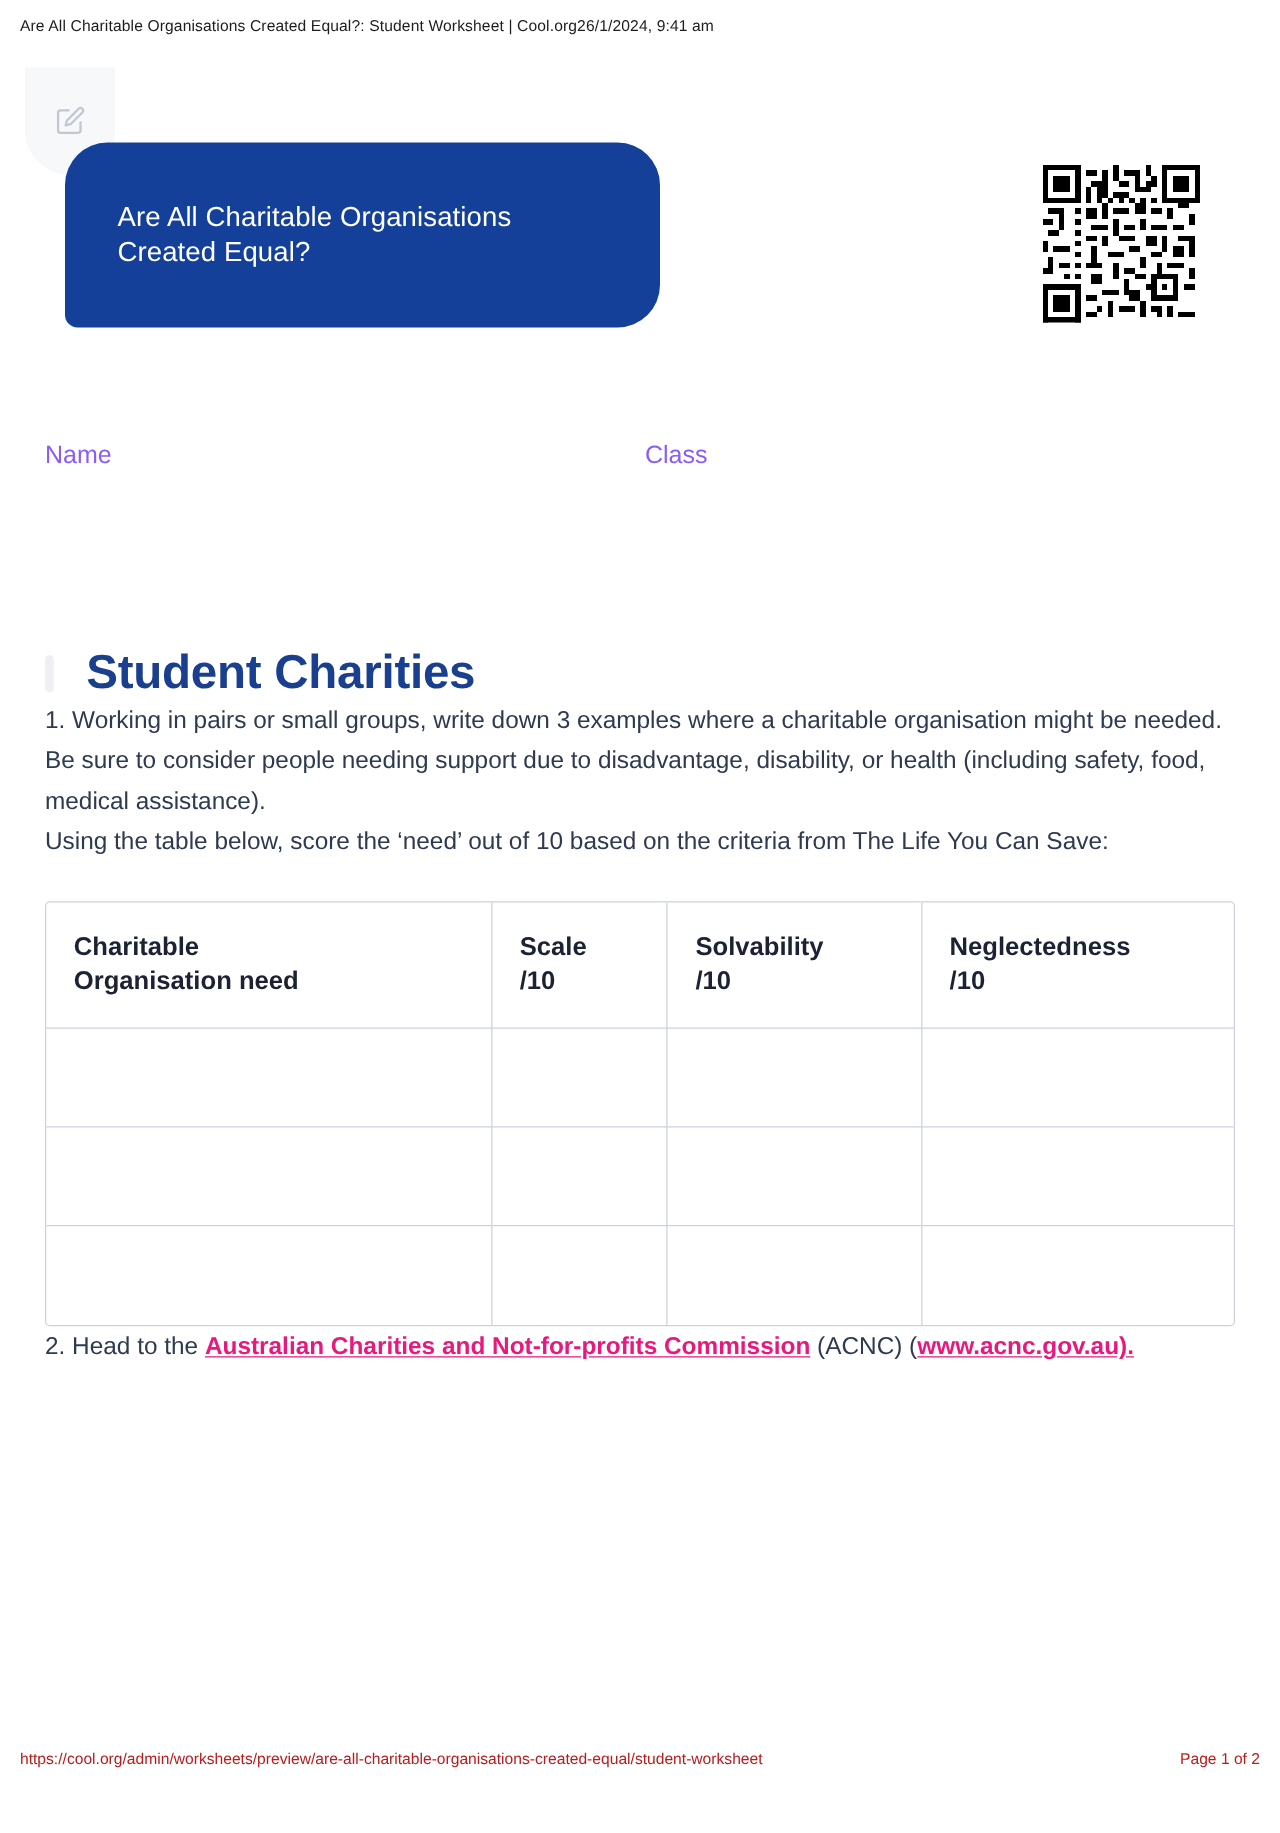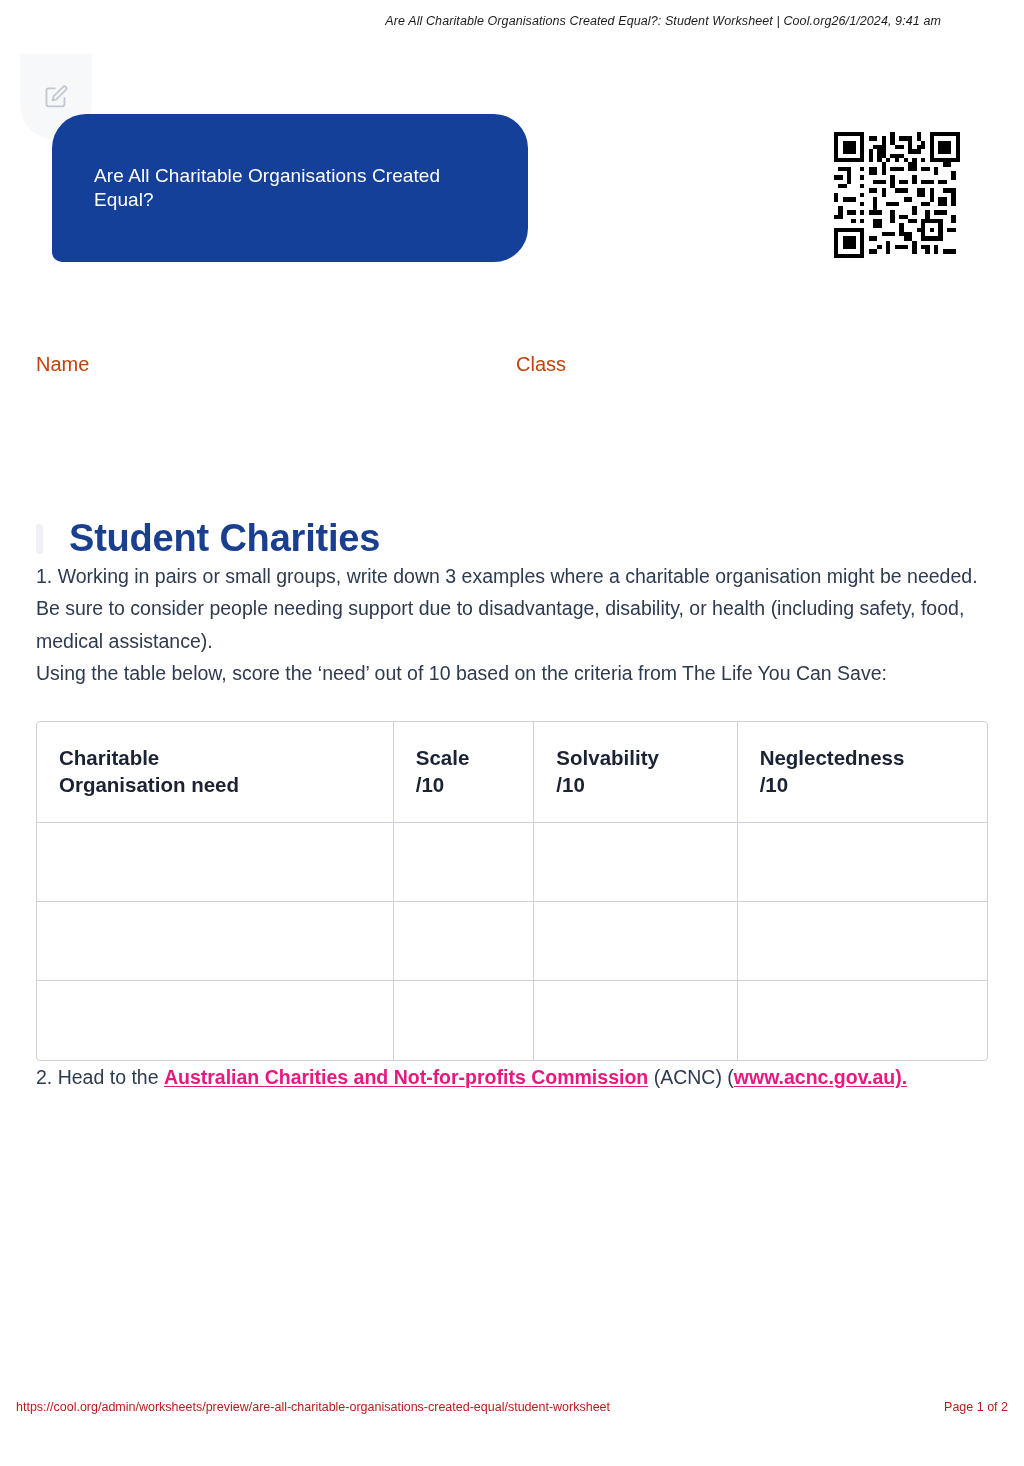--- a/index.html
+++ b/index.html
@@ -18,26 +18,25 @@
   }
 
   
   .print-header {
     position: absolute;
     top: 14px;
     left: 0;
     width: 957px;
     padding: 0 16px;
     display: flex;
-    justify-content: flex-end;
+    justify-content: flex-start;
     align-items: baseline;
     font-size: 12.5px;
     color: #1d1d1d;
     letter-spacing: 0.1px;
-    font-style: italic;
   }
   .print-header .ph-right { white-space: pre; }
 
   
   .page {
     position: absolute;
     top: 46px;
     left: 0;
     width: 1024px;
     padding: 0 36px;
@@ -70,42 +69,42 @@
     width: 476px;
     min-height: 148px;
     background: #14409a;
     border-radius: 34px 34px 34px 10px;
     padding: 26px 40px 26px 42px;
     display: flex;
     align-items: center;
   }
   .title-badge .t-text {
     color: #ffffff;
-    font-size: 19px;
+    font-size: 22px;
     line-height: 1.27;
     font-weight: 400;
     letter-spacing: 0.1px;
   }
 
   .qr {
     position: absolute;
     right: 28px;
     top: 86px;
     width: 126px;
     height: 126px;
   }
   .qr svg { display: block; width: 126px; height: 126px; }
 
   
   .fields {
     position: relative;
     margin-top: 92px;
     display: flex;
     font-size: 20px;
-    color: #c2410c;
+    color: #8b5cf6;
   }
   .fields .f-name { width: 480px; }
   .fields .f-class { flex: 1; }
 
   
   .section-head {
     position: relative;
     margin-top: 142px;
     padding-left: 33px;
   }

